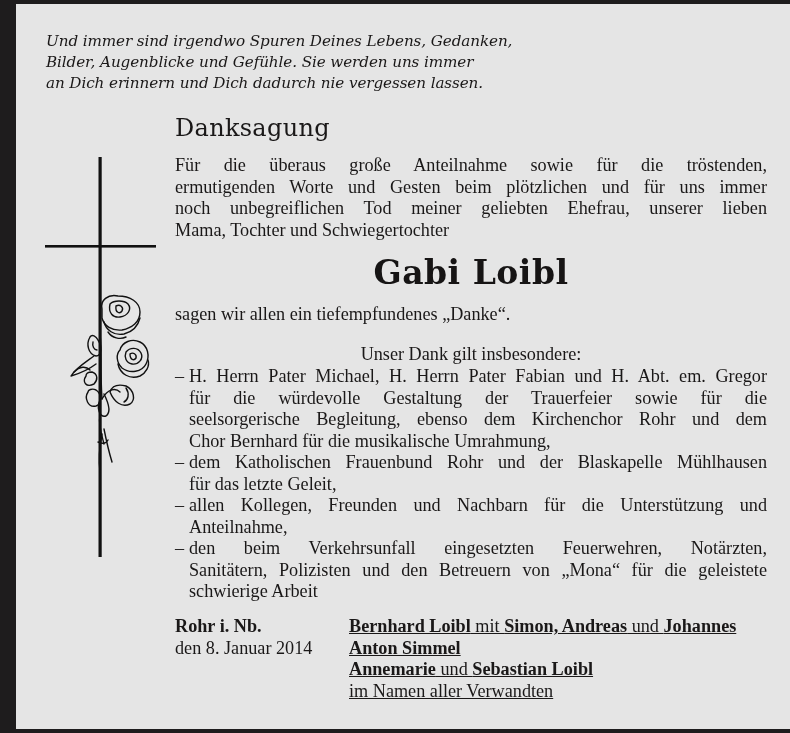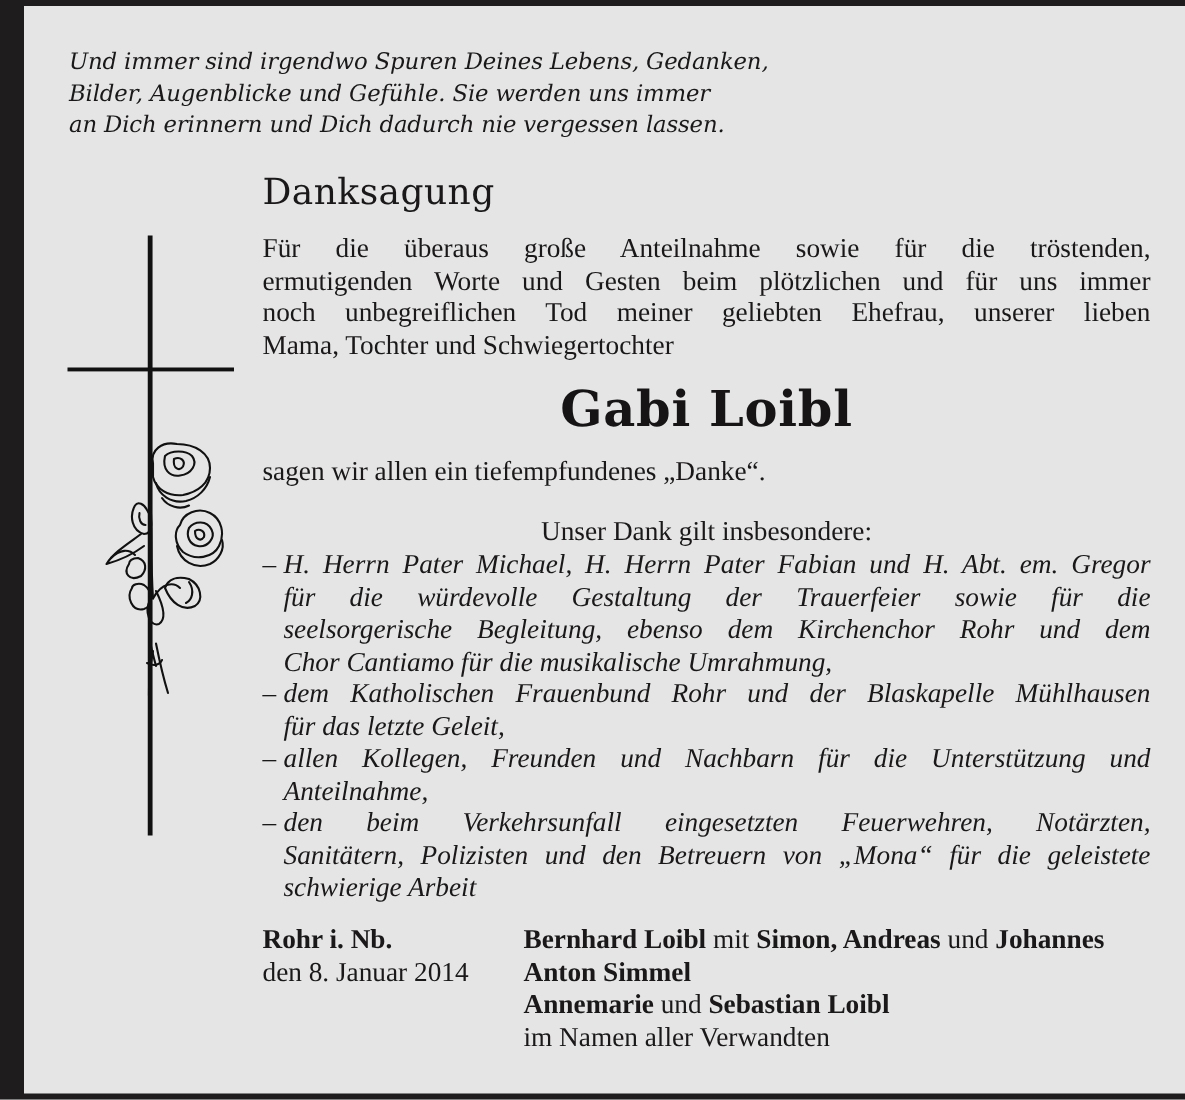--- a/index.html
+++ b/index.html
@@ -32,28 +32,28 @@
   .name {
     position: absolute; left: 159px; width: 592px; top: 244px; text-align: center;
     font-family: "DejaVu Serif", serif; font-weight: bold; font-size: 33px; line-height: 50px;
     letter-spacing: 0.5px; color: #161414;
   }
   .thanks { top: 300px; }
   .subhead { top: 340px; text-align: center; }
   .list { top: 362px; }
   .item { position: relative; padding-left: 14px; }
   .item .dash { position: absolute; left: 0; top: 0; }
-  .item .l { display: block; text-align: justify; text-align-last: justify; font-style: italic; }
+  .item .l { display: block; text-align: justify; text-align-last: justify; }
   .item .l.last { text-align-last: left; }
   .sig {
     position: absolute; top: 612px; left: 159px; width: 600px;
     font-family: "Liberation Serif", serif; font-size: 18.2px; line-height: 21.5px;
   }
   .sig .left { position: absolute; left: 0; top: 0; width: 175px; }
-  .sig .right { position: absolute; left: 174px; top: 0; width: 430px; white-space: nowrap; }
+  .sig .right { position: absolute; left: 174px; top: 0; width: 430px; white-space: nowrap; text-decoration: underline; }
   b { font-weight: bold; }
   .cross { position: absolute; left: 0; top: 0; width: 160px; height: 600px; }
 </style>
 </head>
 <body>
 
 <div class="paper">
 
   <svg class="cross" viewBox="0 0 160 600" width="160" height="600">
 
@@ -115,21 +115,21 @@
   <div class="col thanks">sagen wir allen ein tiefempfundenes „Danke“.</div>
 
   <div class="col subhead">Unser Dank gilt insbesondere:</div>
 
   <div class="col list">
     <div class="item">
       <span class="dash">–</span>
       <span class="l">H. Herrn Pater Michael, H. Herrn Pater Fabian und H. Abt. em. Gregor</span>
       <span class="l">für die würdevolle Gestaltung der Trauerfeier sowie für die</span>
       <span class="l">seelsorgerische Begleitung, ebenso dem Kirchenchor Rohr und dem</span>
-      <span class="l last">Chor Cantiamo für die musikalische Umrahmung,</span>
+      <span class="l last">Chor Bernhard für die musikalische Umrahmung,</span>
     </div>
     <div class="item">
       <span class="dash">–</span>
       <span class="l">dem Katholischen Frauenbund Rohr und der Blaskapelle Mühlhausen</span>
       <span class="l last">für das letzte Geleit,</span>
     </div>
     <div class="item">
       <span class="dash">–</span>
       <span class="l">allen Kollegen, Freunden und Nachbarn für die Unterstützung und</span>
       <span class="l last">Anteilnahme,</span>

